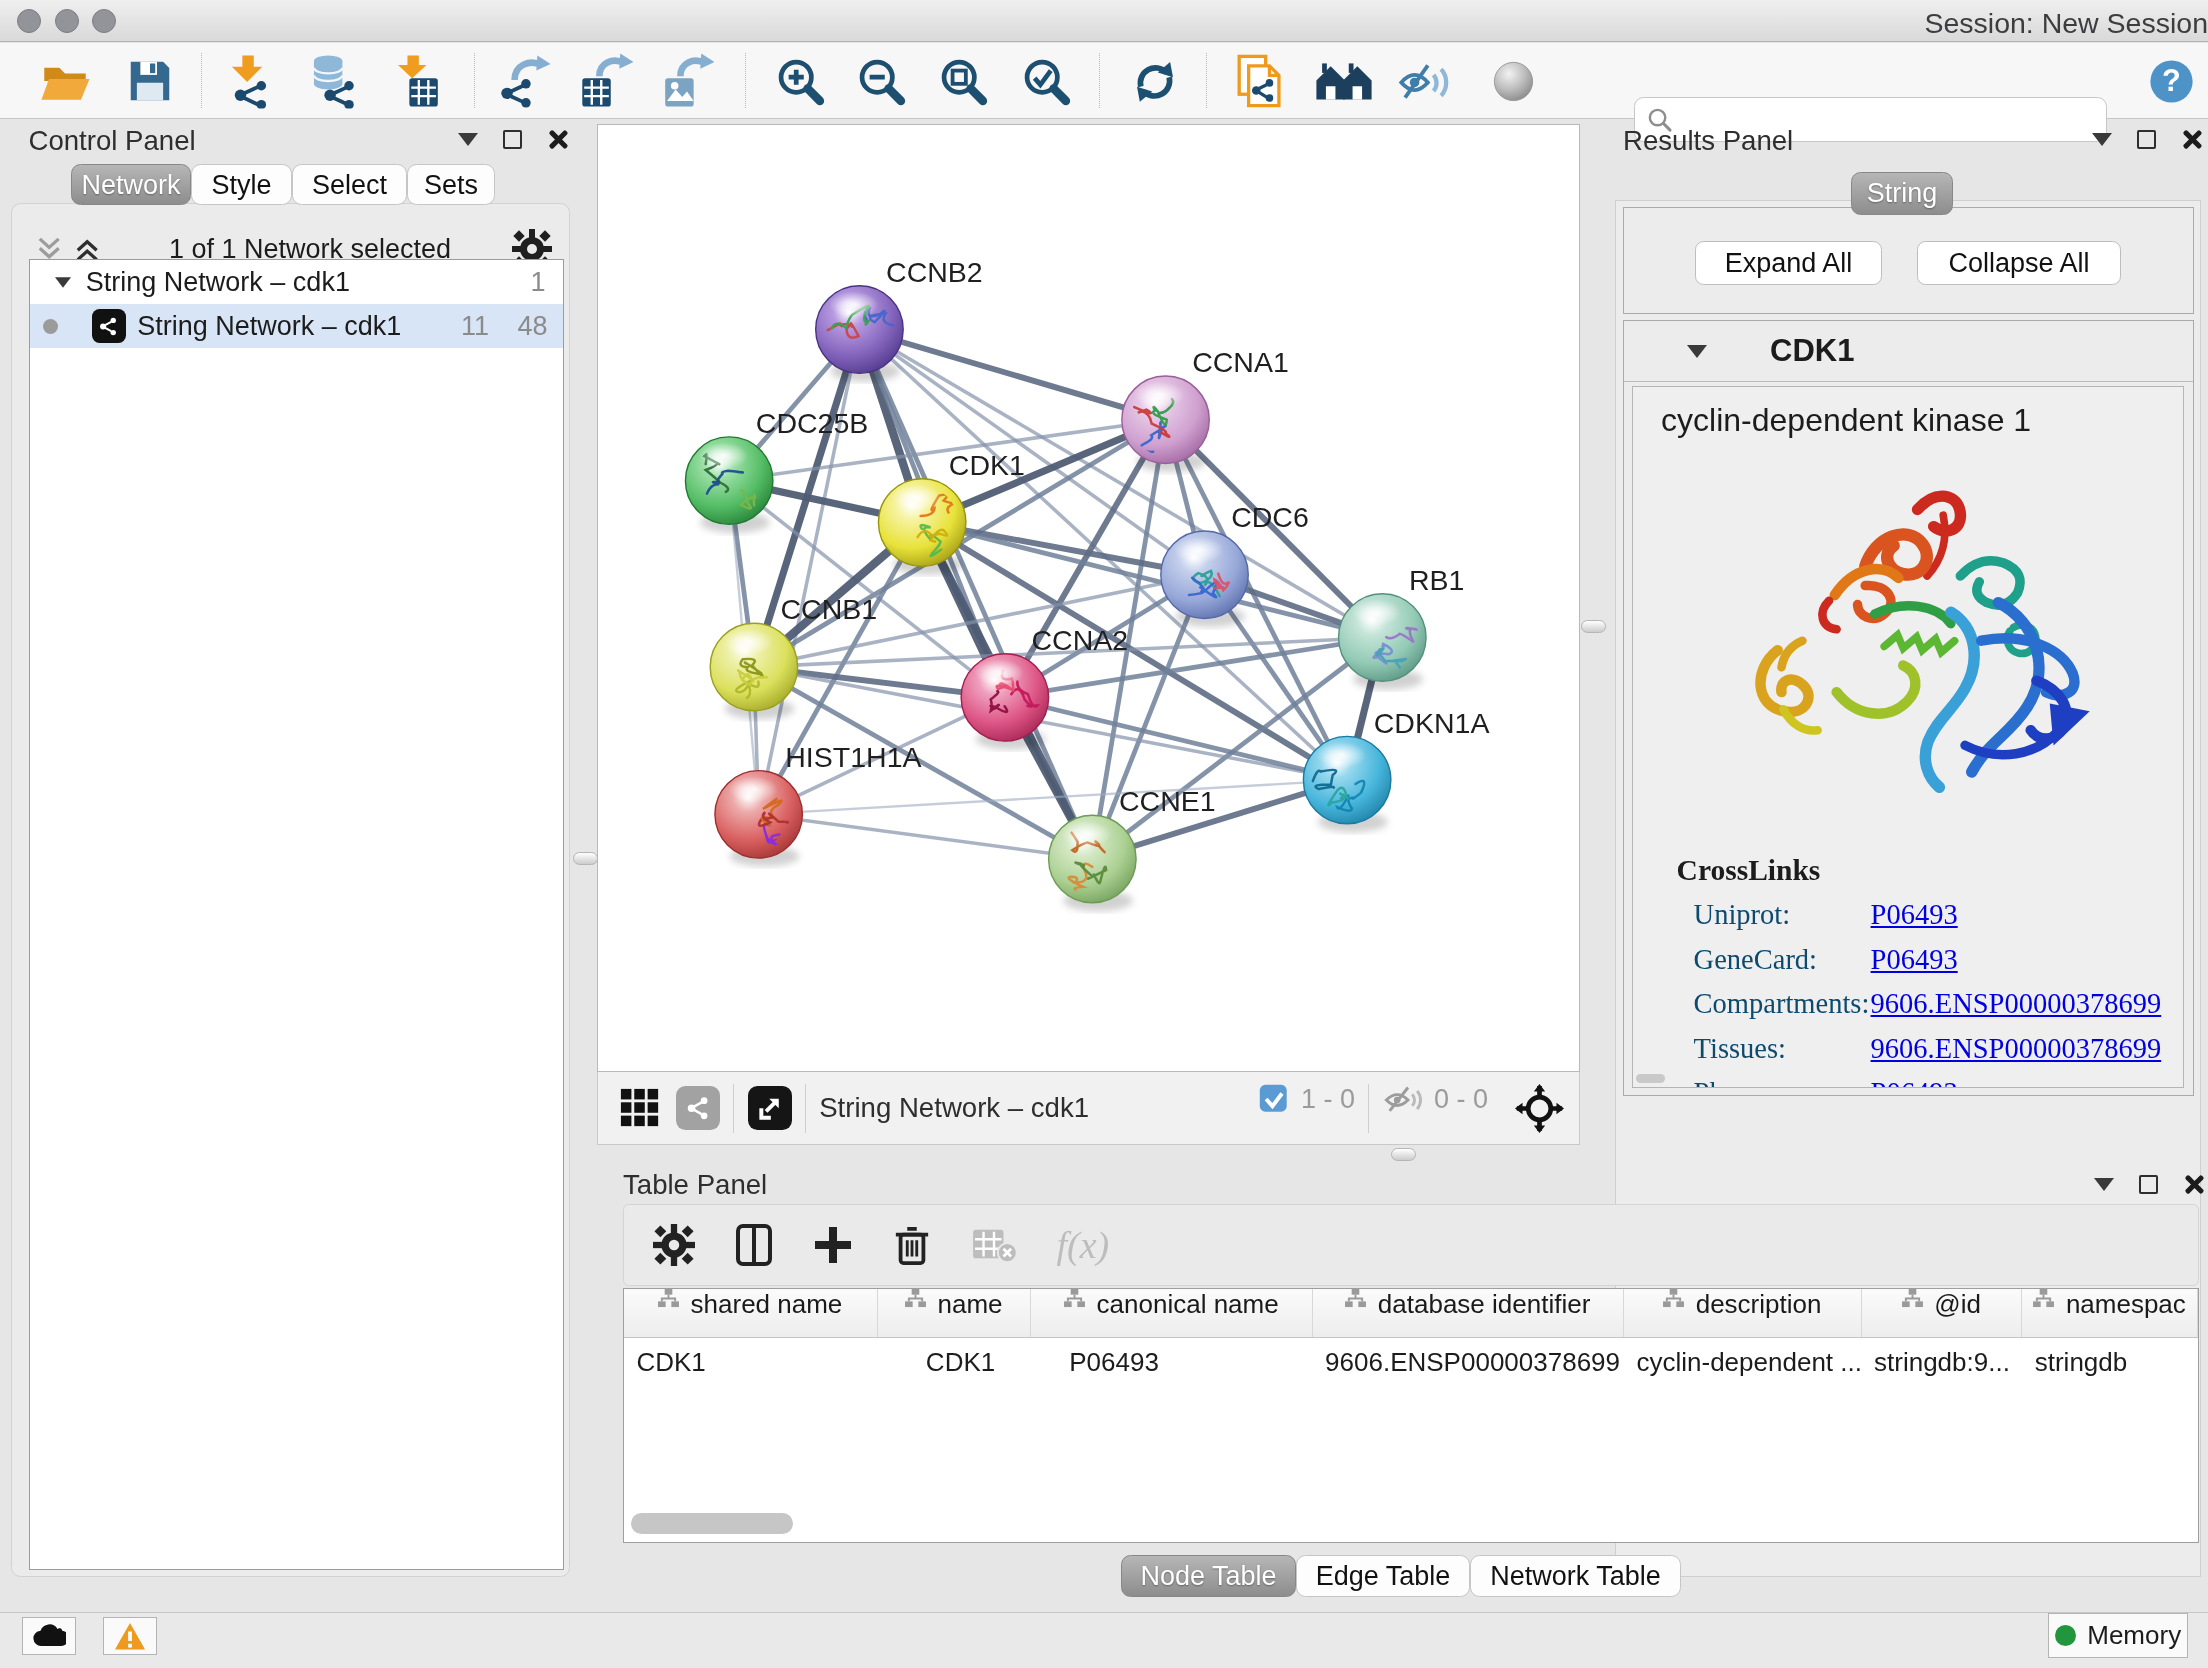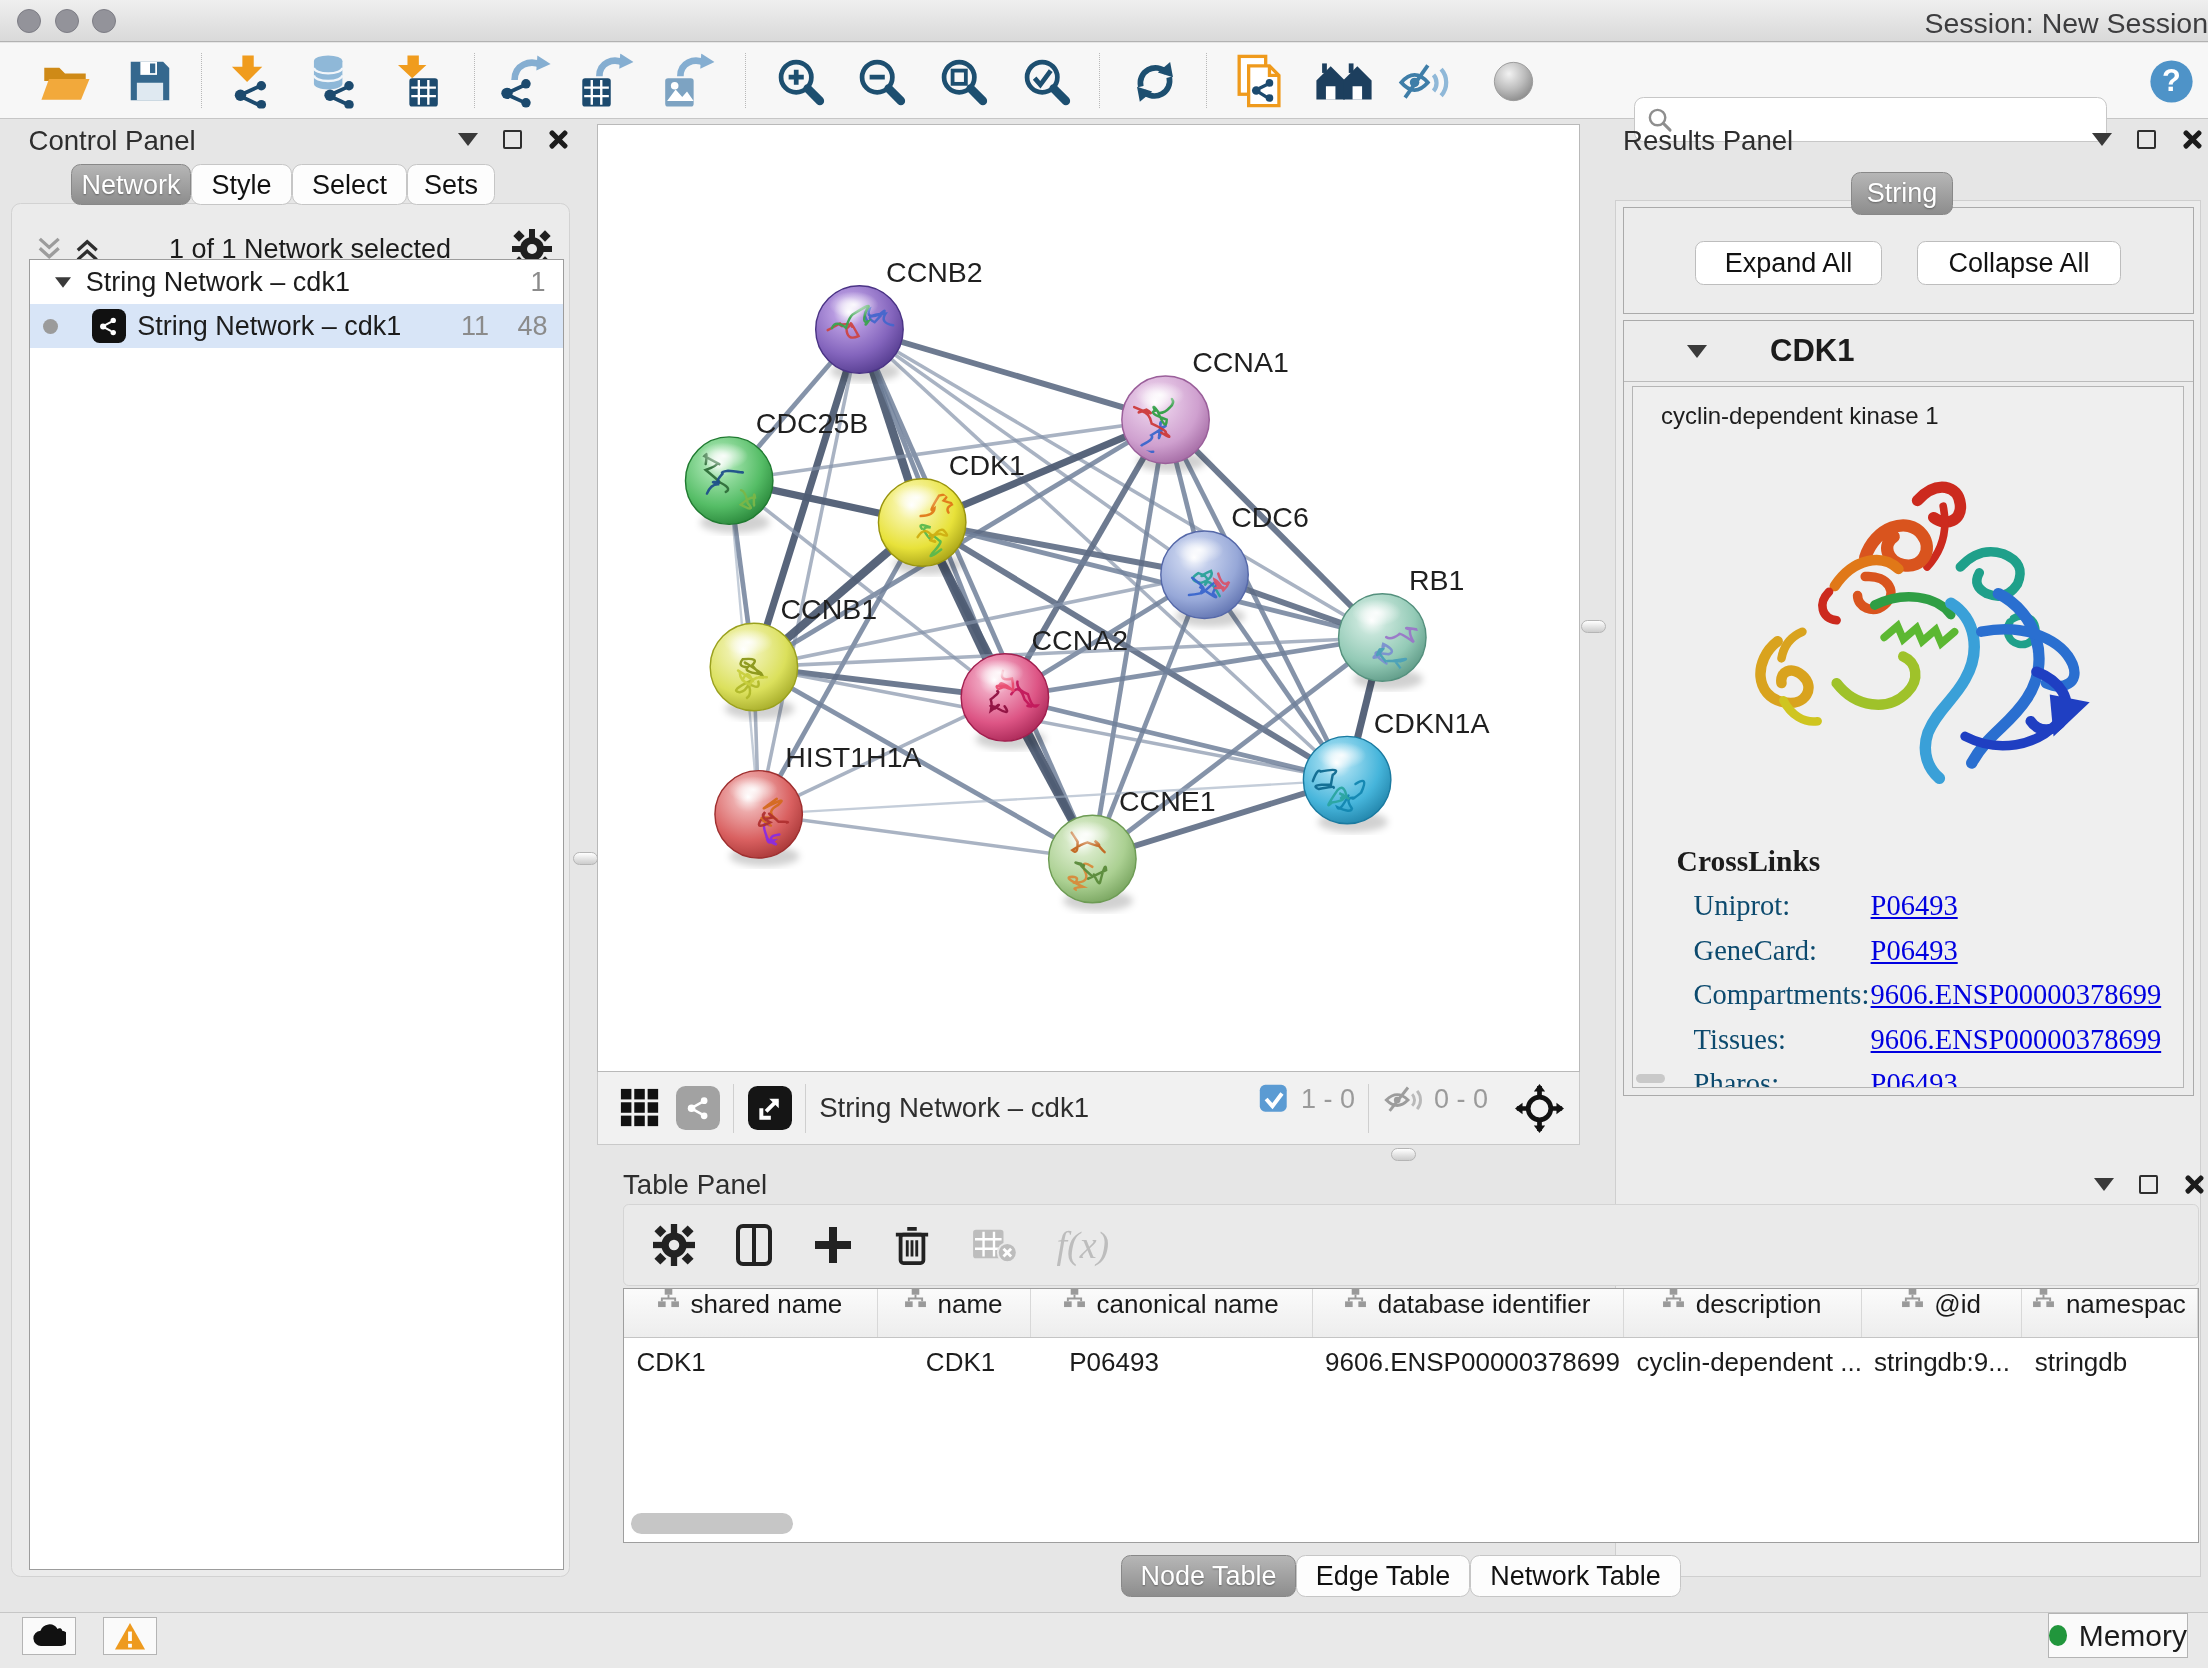--- a/index.html
+++ b/index.html
@@ -70,21 +70,21 @@
   .thead{display:flex;height:49px;background:linear-gradient(#fbfbfb,#ededed);border-bottom:1.9px solid #c4c4c4;}
   .th{display:flex;justify-content:center;gap:11.4px;font-size:26px;color:#1a1a1a;border-right:1px solid #d8d8d8;overflow:hidden;white-space:nowrap;}
   .trowdata{display:flex;height:48px;}
   .td{font-size:26px;display:flex;align-items:center;padding-left:12.4px;overflow:hidden;white-space:nowrap;}
   .hsb{position:absolute;left:6.7px;bottom:7.6px;width:162px;height:21px;background:#c6c6c6;border-radius:10.5px;}
   .tp-tabs{position:absolute;left:1121px;top:1555px;height:42px;display:flex;}
 
   
   .statusbar{position:absolute;left:0;top:1612px;width:2208px;height:56px;background:#e9e9e9;border-top:1px solid #c6c6c6;}
   .sb-btn{position:absolute;top:3.8px;width:54px;height:38px;background:#fafafa;border:1.9px solid #b4b4b4;display:flex;align-items:center;justify-content:center;}
-  .mem-btn{position:absolute;left:2048px;top:0px;width:140px;height:45px;background:#fafafa;border:1.9px solid #b4b4b4;display:flex;align-items:center;justify-content:center;gap:11.4px;font-size:30px;}
+  .mem-btn{position:absolute;left:2048px;top:0px;width:140px;height:45px;background:#fafafa;border:1.9px solid #b4b4b4;display:flex;align-items:center;justify-content:center;gap:11.4px;font-size:26px;}
   .dot-green{width:21px;height:21px;border-radius:50%;background:#21963c;}
 </style>
 </head>
 <body>
 
 <div class="window">
 
   <div class="titlebar">
     <div class="tl" style="left:17px"></div>
     <div class="tl" style="left:55px"></div>
@@ -657,21 +657,21 @@
   <div class="rp-expandbox">
     <button class="rp-btn" style="left:71px;width:187px">Expand All</button>
     <button class="rp-btn" style="left:293px;width:204px">Collapse All</button>
   </div>
   <div class="rp-cdkbox">
     <div class="rp-cdkhead">
       <div class="tri-down" style="margin-left:63px"></div>
       <span style="margin-left:63px;font-size:31px;font-weight:bold">CDK1</span>
     </div>
     <div class="rp-descbox">
-      <div style="margin:15px 0 0 28.5px;font-size:24px">cyclin-dependent kinase 1</div>
+      <div style="margin:15px 0 0 28.5px;font-size:32px">cyclin-dependent kinase 1</div>
 
       <svg width="380" height="371" viewBox="0 0 390 390" style="display:block;margin:21px auto 0 auto">
         <g fill="none" stroke-linecap="round">
           <path d="M205 52 C225 30 248 36 250 56 C252 73 235 80 222 70" stroke="#cc2a1e" stroke-width="12"></path>
           <path d="M232 58 C238 88 228 108 215 122" stroke="#cc2a1e" stroke-width="8"></path>
           <path d="M150 112 C160 80 195 68 210 88 C222 104 210 124 190 120 C172 116 168 98 180 90" stroke="#d9541e" stroke-width="13"></path>
           <path d="M118 142 C138 112 168 108 185 124" stroke="#e07818" stroke-width="11"></path>
           <path d="M150 132 C175 130 185 150 170 162 C158 172 142 164 142 152" stroke="#d9541e" stroke-width="10"></path>
           <path d="M112 148 C100 160 104 176 120 178" stroke="#cc2a1e" stroke-width="9"></path>
           <path d="M84 190 C70 196 64 206 62 218" stroke="#d9a31e" stroke-width="9"></path>

